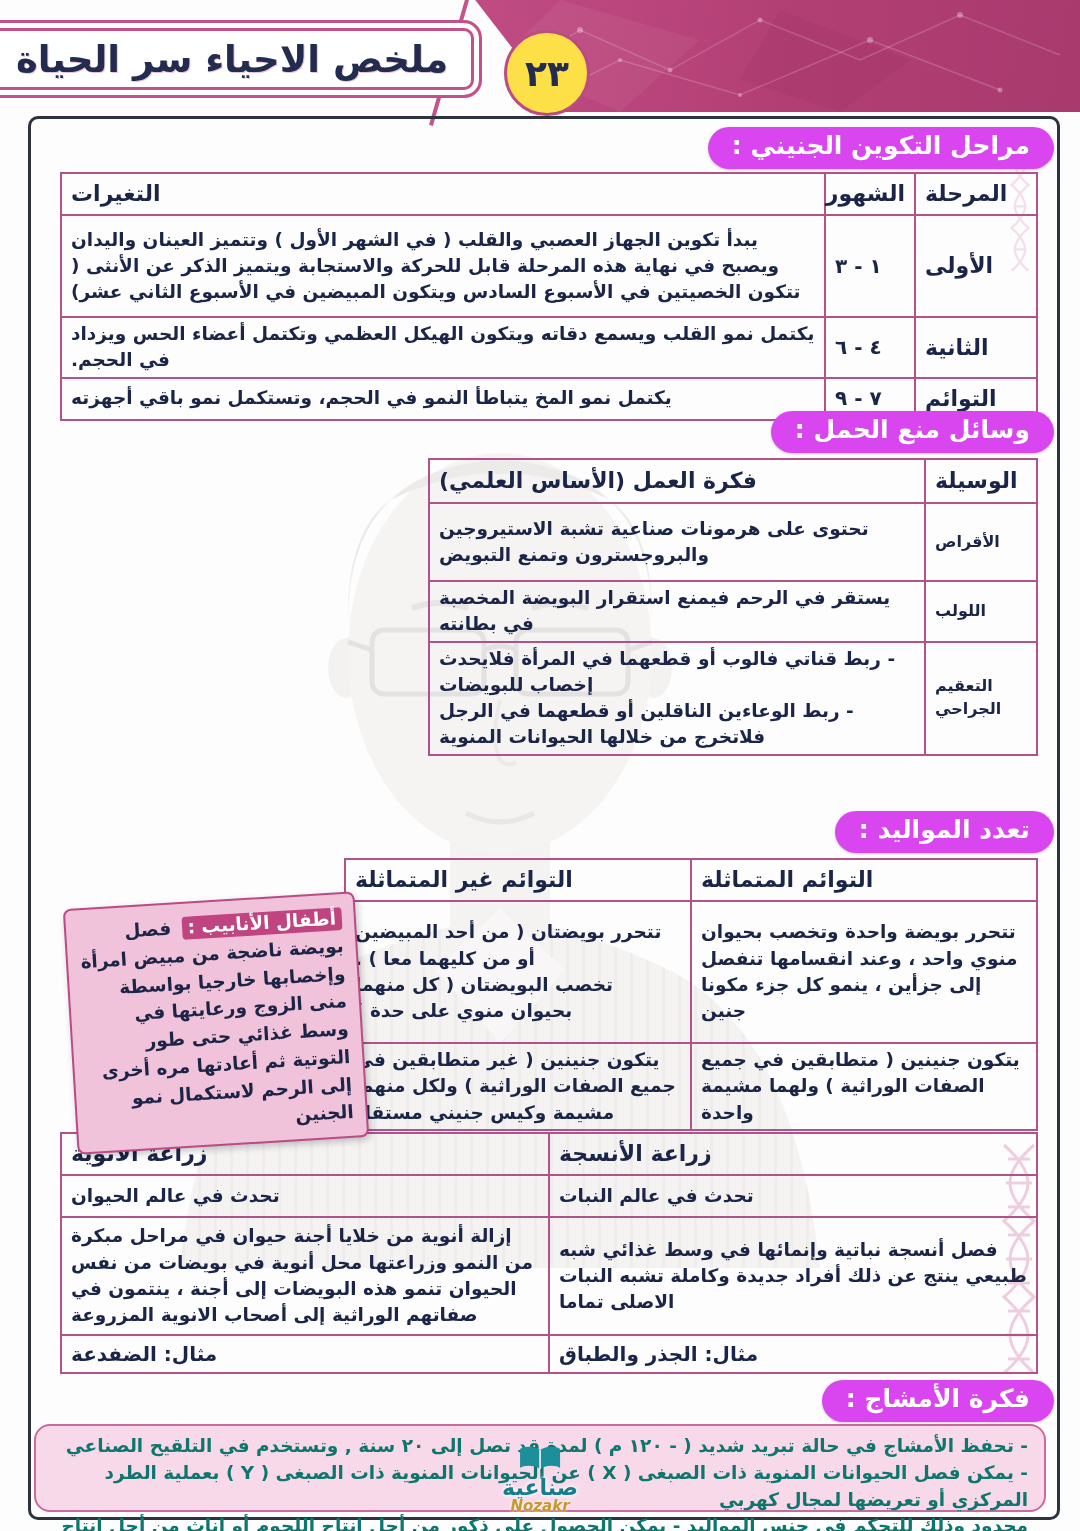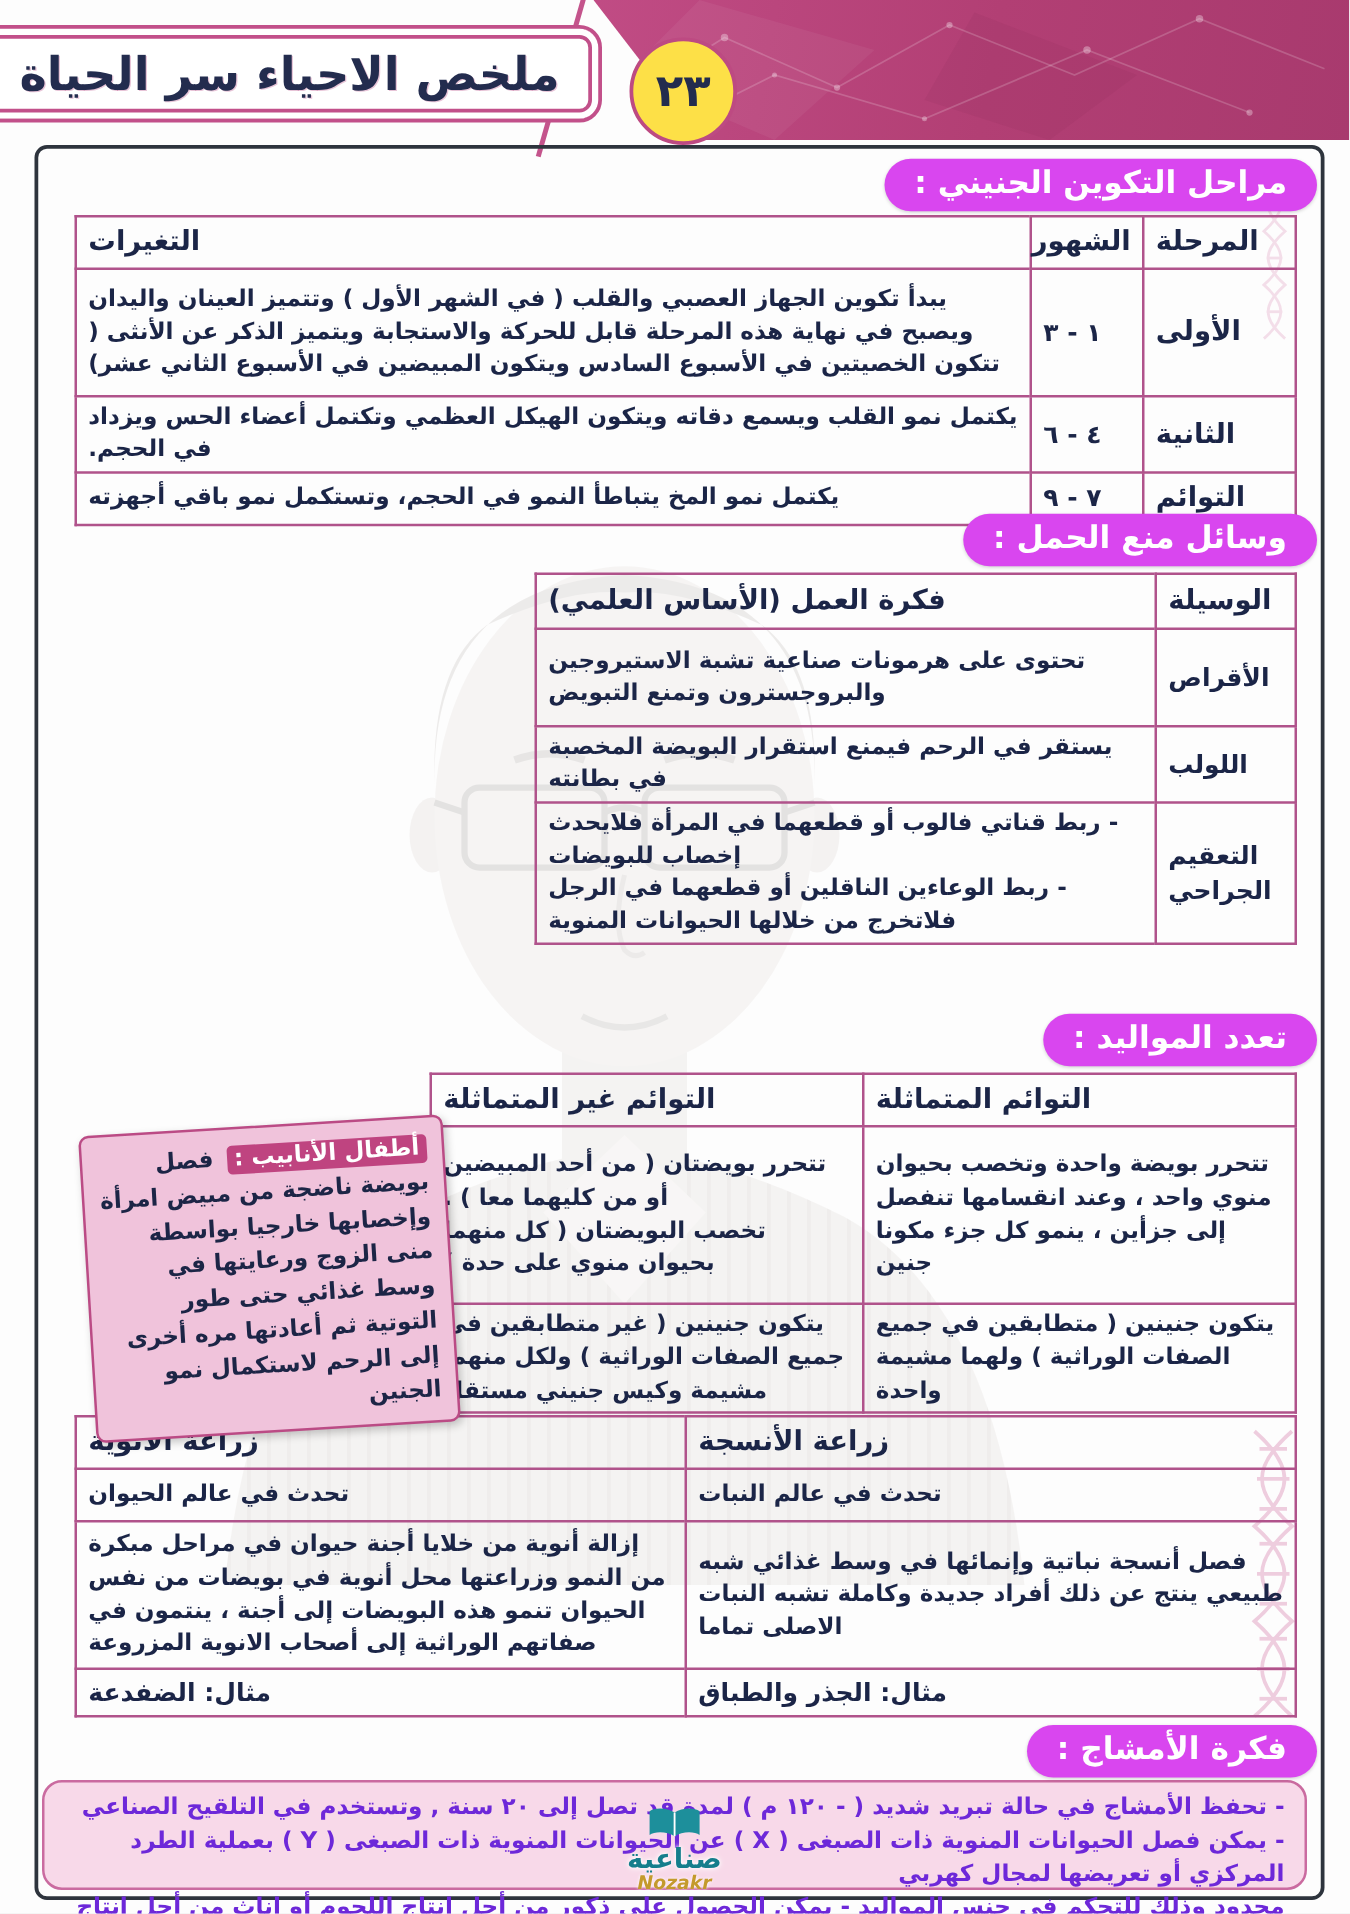--- a/index.html
+++ b/index.html
@@ -45,40 +45,40 @@
   .thead td{font-size:22px;}
   .multiline{white-space:pre-line;text-align:right;padding-right:14px;}
 
   .tbl1{left:60px;top:172px;width:978px;}
   .tbl1 .c-stage{width:122px;}.tbl1 .c-months{width:90px;}
   .tbl1 .stage{font-size:22px;}
   .tbl1 .months{font-size:20px;}
 
   .tbl2{left:428px;top:458px;width:610px;}
   .tbl2 .c-method{width:112px;}
-  .tbl2 .method{font-size:20px;margin-top:29px;}
+  .tbl2 .method{font-size:16px;margin-top:29px;}
 
   .tbl3{left:344px;top:858px;width:694px;}
   .tbl3 .c-half{width:50%;}
 
   .tbl4{left:60px;top:1132px;width:978px;}
   .tbl4 .c-half{width:50%;}
   .tbl4 .example{font-size:20px;}
 
   
   .ivf-note{position:absolute;left:70px;top:900px;width:264px;z-index:4;transform:rotate(-3.5deg);
             background:#f0c3db;border:2px solid #bb4b85;border-radius:8px;padding:10px 12px;
             font-size:18.5px;font-weight:bold;line-height:1.5;color:#1c2546;
             box-shadow:2px 3px 7px rgba(0,0,0,.22);}
   .ivf-title{background:#bf4480;color:#fff;padding:0 6px 2px;border-radius:4px;margin-left:4px;}
 
   
   .gamete-box{position:absolute;left:34px;top:1424px;width:1012px;height:88px;z-index:3;
               background:#f8d9e9;border:2.5px solid #ca6ba0;border-radius:16px;
-              padding:7px 16px;box-sizing:border-box;font-size:18.5px;font-weight:bold;color:#6d28d9;line-height:1.45;}
+              padding:7px 16px;box-sizing:border-box;font-size:18.5px;font-weight:bold;color:#0f766e;line-height:1.45;}
   .gline{text-align:right;}
 
   
   .logo{position:absolute;left:50%;top:1446px;transform:translateX(-50%);z-index:6;
         display:flex;flex-direction:column;align-items:center;line-height:1.05;}
   .logo-ar{color:#157e8c;font-size:22px;font-weight:bold;text-shadow:0 0 3px #fff,0 0 6px #fff;}
   .logo-en{color:#c49a2c;font-size:15px;font-weight:bold;font-style:italic;text-shadow:0 0 3px #fff;}
 </style>
 </head>
 <body>

